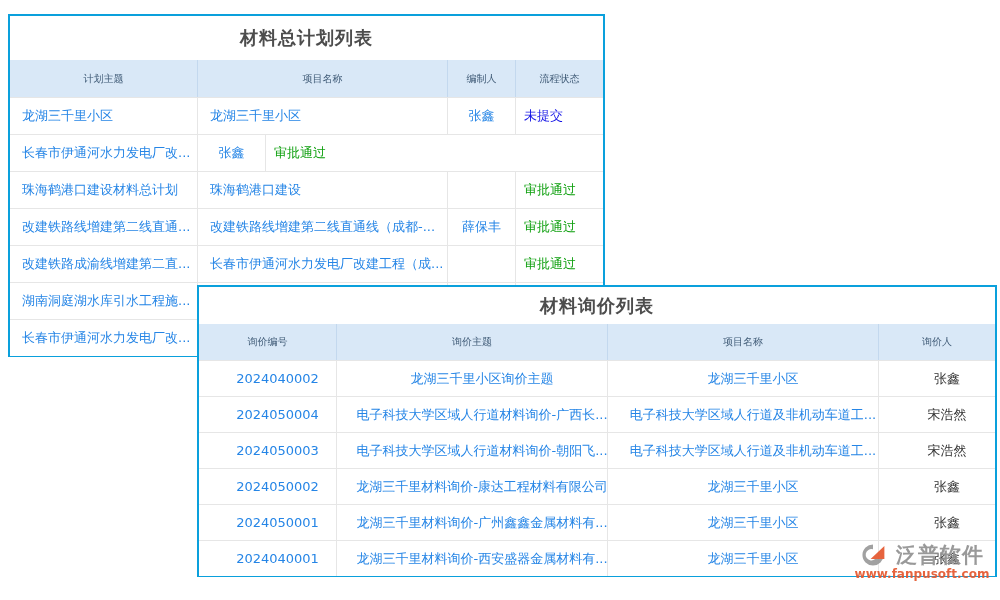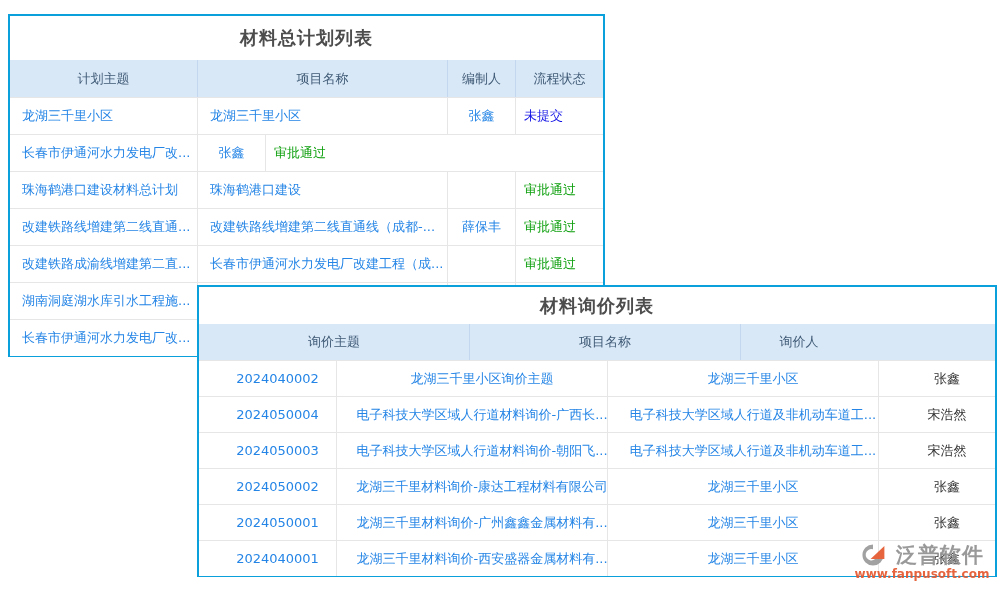--- a/index.html
+++ b/index.html
@@ -13,21 +13,21 @@
     --wm-gray:#919191;
     --wm-orange:#e4572e;
   }
   *{box-sizing:border-box;margin:0;padding:0;}
   html,body{width:1000px;height:600px;background:#ffffff;font-family:"DejaVu Sans","Liberation Sans",sans-serif;overflow:hidden;}
   .page{position:relative;width:1000px;height:600px;background:#fff;}
 
   .panel{position:absolute;background:#fff;border:2px solid var(--accent);}
   .panel-title{display:flex;align-items:center;justify-content:center;font-weight:bold;font-size:18px;color:var(--title-text);letter-spacing:1px;}
   .thead{display:flex;background:var(--header-bg);}
-  .thead .cell{display:flex;align-items:center;justify-content:center;font-size:13px;color:var(--header-text);border-right:1px solid var(--head-sep);}
+  .thead .cell{display:flex;align-items:center;justify-content:center;font-size:10px;color:var(--header-text);border-right:1px solid var(--head-sep);}
   .thead .cell:last-child{border-right:none;}
   .trow{display:flex;border-top:1px solid var(--sep);background:#fff;}
   .trow .cell{display:flex;align-items:center;font-size:13px;color:var(--link-blue);border-right:1px solid var(--sep);white-space:nowrap;overflow:hidden;}
   .trow .cell:last-child{border-right:none;}
 
   
   .plan{left:8px;top:14px;width:597px;height:343px;z-index:1;}
   .plan .panel-title{height:44px;}
   .plan .thead{height:37px;}
   .plan .trow{height:37px;}
@@ -113,20 +113,21 @@
           <div class="cell c1"></div>
           <div class="cell c2"></div>
           <div class="cell c3"></div>
         </div>
       </div>
   </section>
 
   <section class="panel inquiry">
     <div class="panel-title">材料询价列表</div>
     <div class="thead">
+        <div class="cell c0">询价编号</div>
         <div class="cell c1">询价主题</div>
         <div class="cell c2">项目名称</div>
         <div class="cell c3">询价人</div>
       </div>
     <div class="tbody">
         <div class="trow">
           <div class="cell c0">2024040002</div>
           <div class="cell c1">龙湖三千里小区询价主题</div>
           <div class="cell c2">龙湖三千里小区</div>
           <div class="cell c3">张鑫</div>

